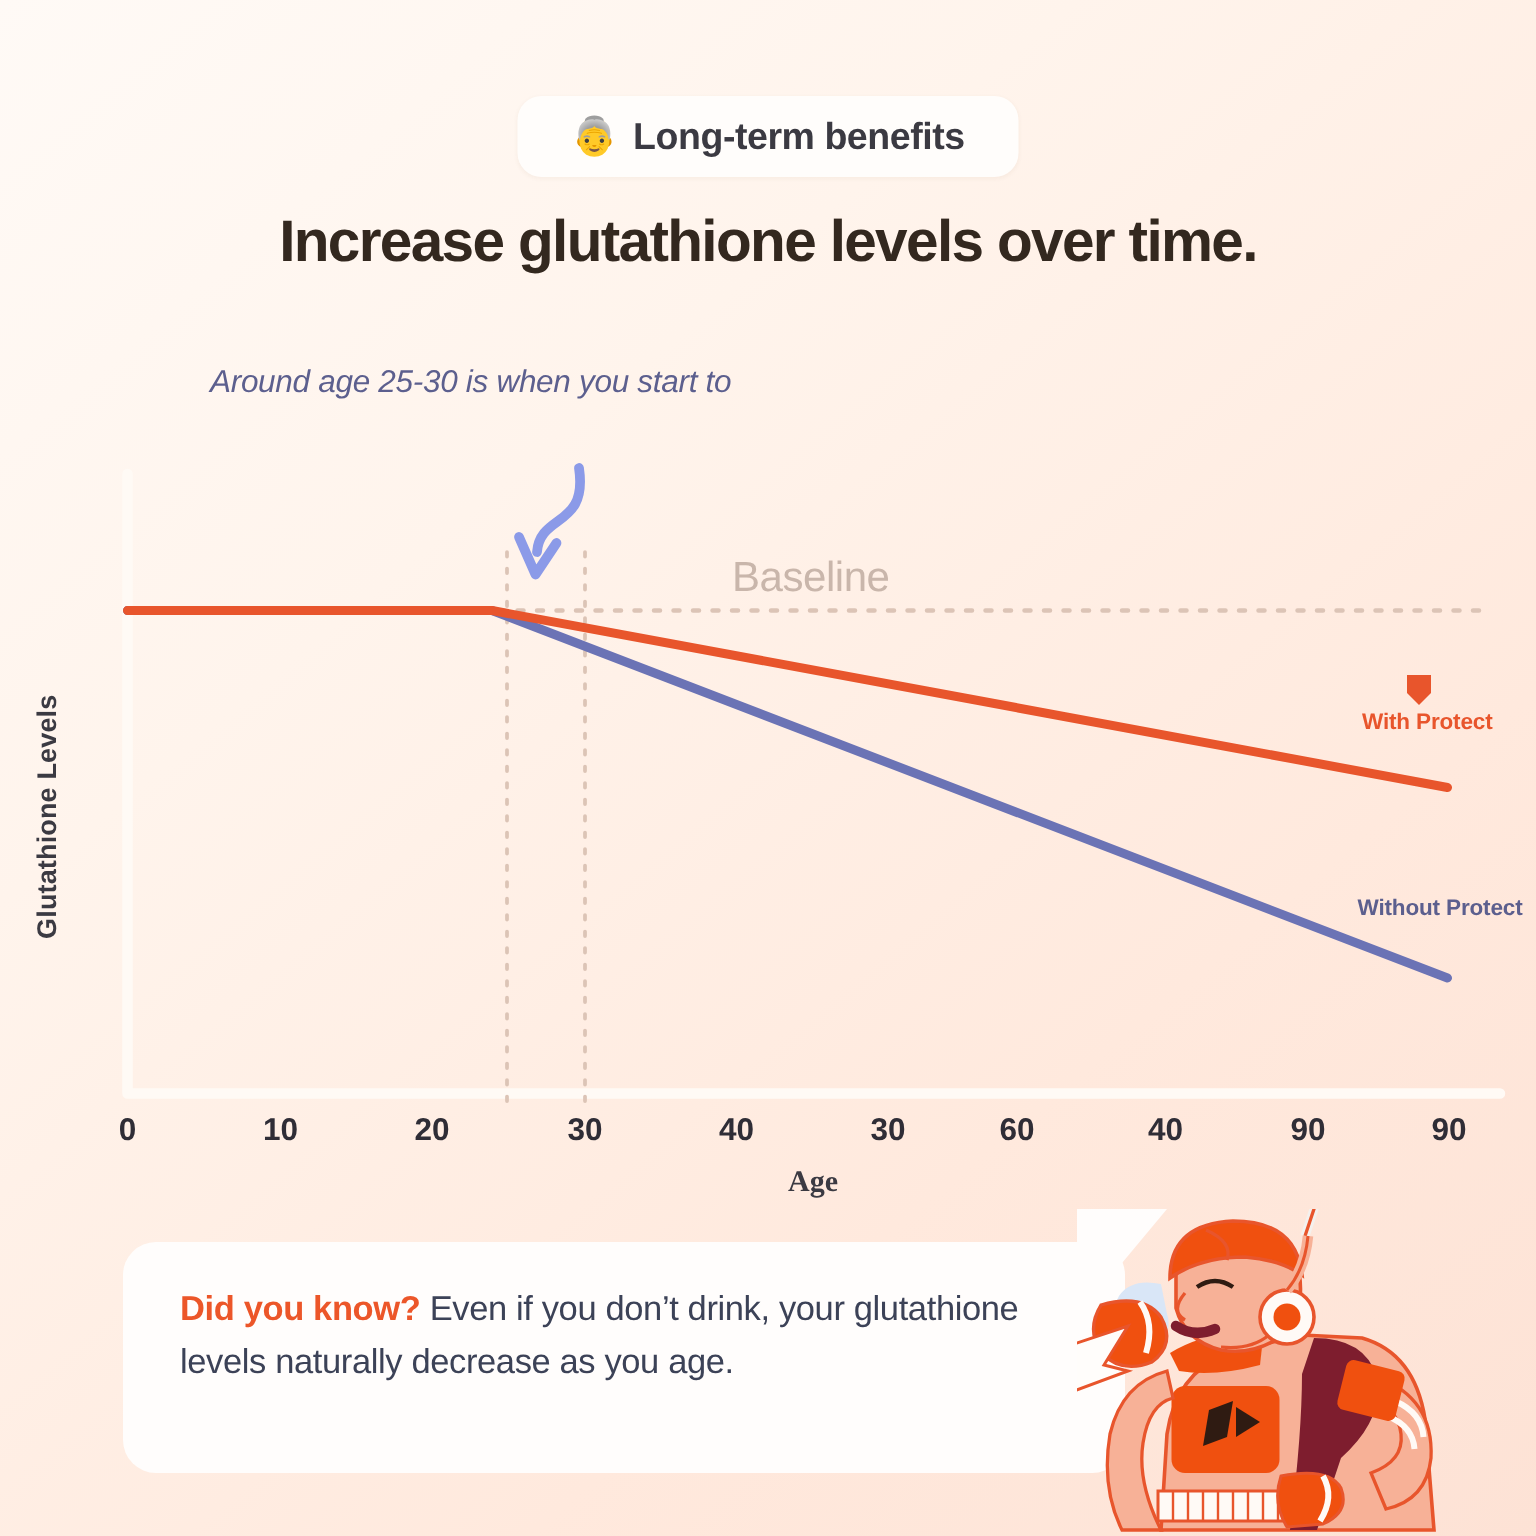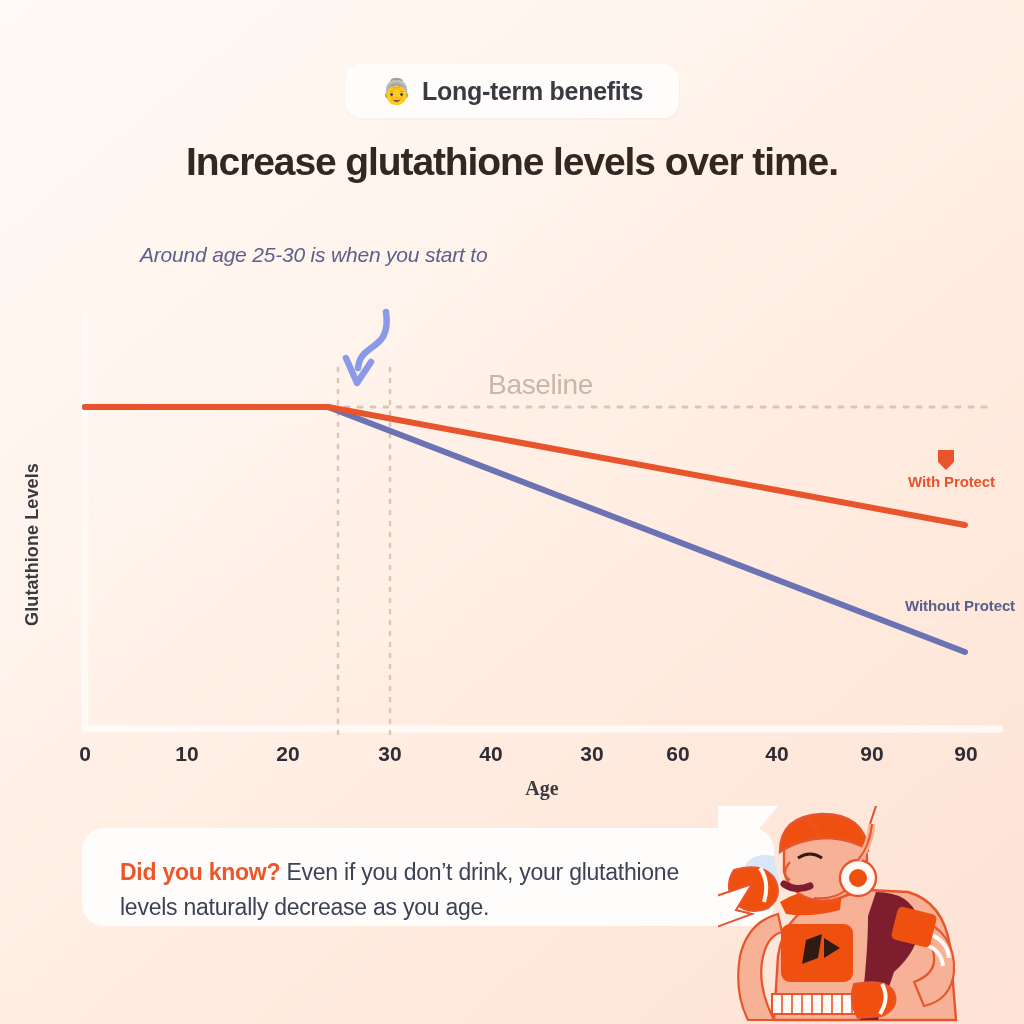--- a/index.html
+++ b/index.html
@@ -153,24 +153,23 @@
     left: 936px;
     top: 449px;
   }
 
   
   .factcard {
     position: absolute;
     left: 82px;
     top: 828px;
     width: 668px;
-    height: 98px;
+    height: 154px;
     background: #fffdfc;
     border-radius: 22px;
-    padding-left: 24px;
   }
   .factcard-text {
     position: absolute;
     left: 38px;
     top: 27px;
     width: 600px;
     font-size: 23px;
     line-height: 1.52;
     color: #3c4257;
     letter-spacing: -0.25px;

